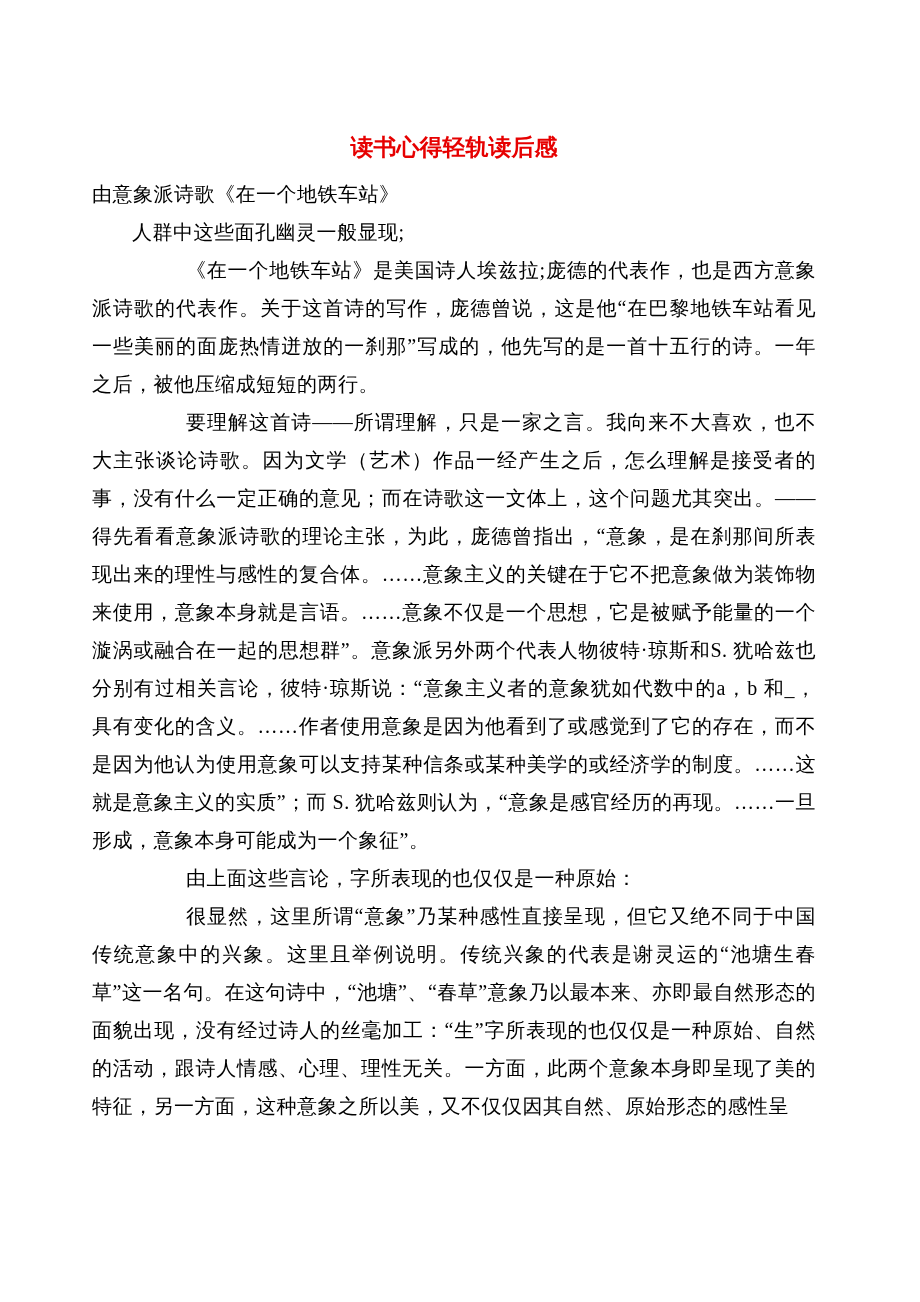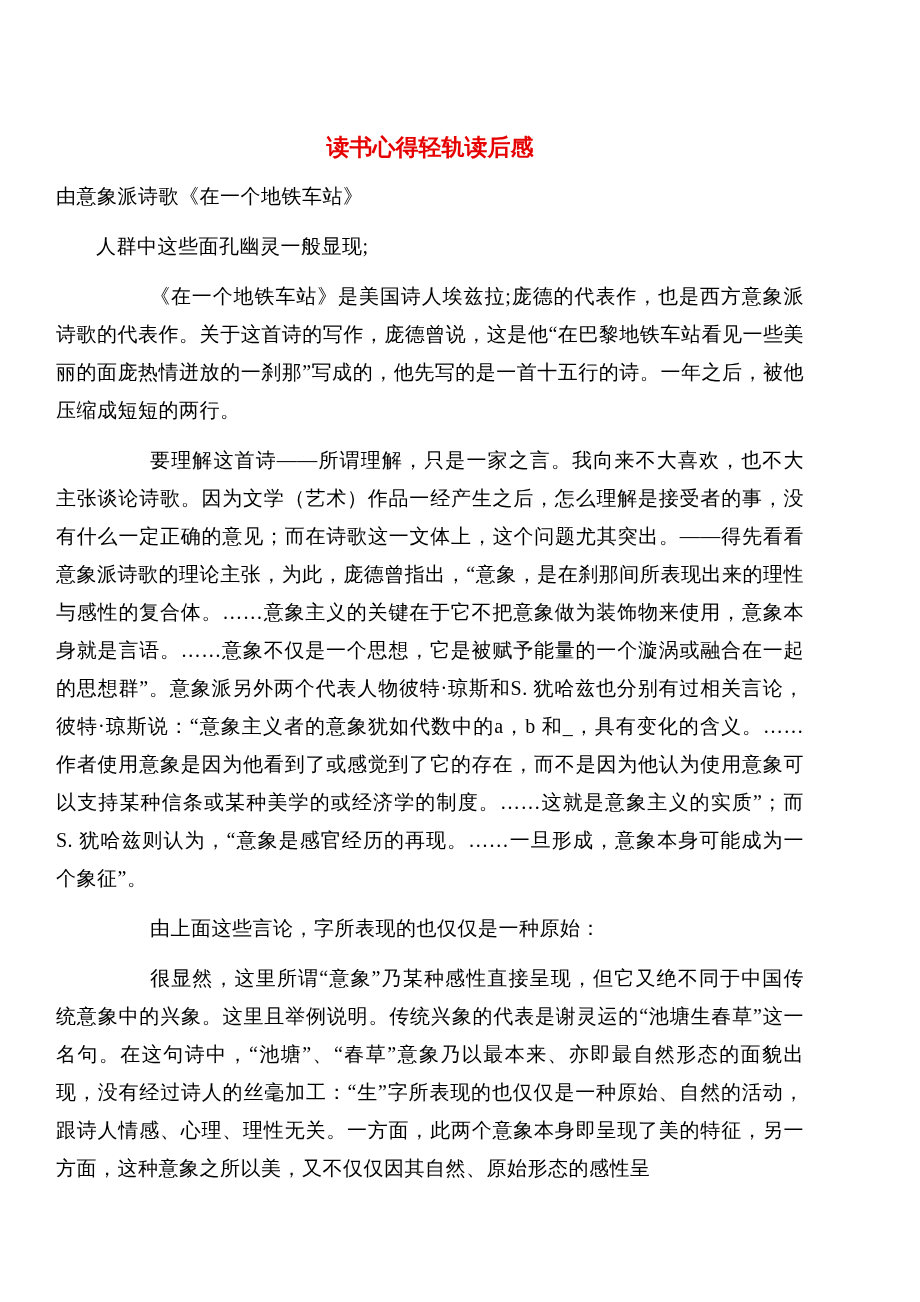--- a/index.html
+++ b/index.html
@@ -7,36 +7,36 @@
     padding: 0;
     background: #ffffff;
   }
   .page {
     position: relative;
     width: 920px;
     height: 1302px;
     margin: 0 auto;
     background: #ffffff;
     box-sizing: border-box;
-    padding: 131px 104px 0 44px;
+    padding: 131px 104px 0 92px;
     font-family: "Liberation Serif", "DejaVu Serif", serif;
     color: #000000;
     overflow: hidden;
   }
   .doc-title {
     margin: 0 0 10px 0;
     text-align: center;
     font-size: 23px;
     font-weight: bold;
     color: #e60000;
     line-height: 34px;
     font-family: "Liberation Serif", "DejaVu Serif", serif;
   }
   .body-text p {
-    margin: 12px;
+    margin: 0;
     font-size: 20px;
     line-height: 38px;
     text-align: justify;
     text-align-last: left;
     text-justify: inter-character;
     letter-spacing: 0.5px;
   }
   .no-indent   { text-indent: 0; }
   .indent-2    { text-indent: 2em; }
   .indent-main { text-indent: 4.7em; }

